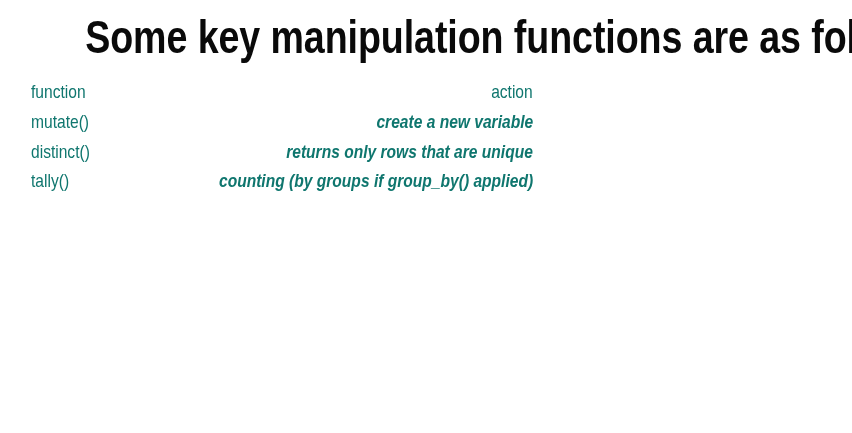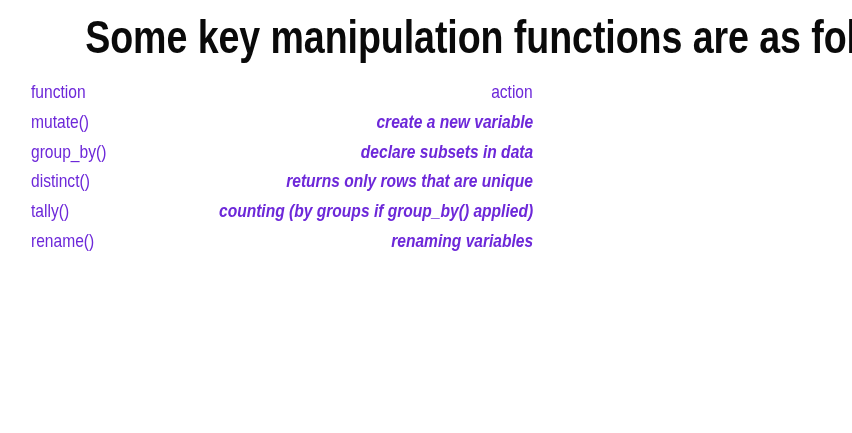--- a/index.html
+++ b/index.html
@@ -54,21 +54,21 @@
   .fn-table tr {
     height: 29.8px;
   }
 
   .fn-table td {
     padding: 0;
     vertical-align: baseline;
     font-size: 19px;
     line-height: 29.8px;
     white-space: nowrap;
-    color: #6d28d9;
+    color: #0f766e;
   }
 
   .col-function {
     text-align: left;
     font-family: "Liberation Sans Narrow", "Liberation Sans", "DejaVu Sans Condensed", sans-serif;
     font-weight: 400;
     font-style: normal;
     transform: scaleX(0.82);
     transform-origin: 0% 50%;
     display: inline-block;
@@ -116,28 +116,20 @@
         <td class="cell-function" data-name="table-cell-function">
           <span class="col-function" data-name="function-name">mutate()</span>
         </td>
         <td class="cell-action" data-name="table-cell-action">
           <span class="col-action" data-name="function-action">create a new variable</span>
         </td>
       </tr>
 
 
 
-      <tr data-name="table-row">
-        <td class="cell-function" data-name="table-cell-function">
-          <span class="col-function" data-name="function-name">group_by()</span>
-        </td>
-        <td class="cell-action" data-name="table-cell-action">
-          <span class="col-action" data-name="function-action">declare subsets in data</span>
-        </td>
-      </tr>
 
 
       <tr data-name="table-row">
         <td class="cell-function" data-name="table-cell-function">
           <span class="col-function" data-name="function-name">distinct()</span>
         </td>
         <td class="cell-action" data-name="table-cell-action">
           <span class="col-action" data-name="function-action">returns only rows that are unique</span>
         </td>
       </tr>
@@ -145,25 +137,17 @@
       <tr data-name="table-row">
         <td class="cell-function" data-name="table-cell-function">
           <span class="col-function" data-name="function-name">tally()</span>
         </td>
         <td class="cell-action" data-name="table-cell-action">
           <span class="col-action" data-name="function-action">counting (by groups if group_by() applied)</span>
         </td>
       </tr>
 
 
-      <tr data-name="table-row">
-        <td class="cell-function" data-name="table-cell-function">
-          <span class="col-function" data-name="function-name">rename()</span>
-        </td>
-        <td class="cell-action" data-name="table-cell-action">
-          <span class="col-action" data-name="function-action">renaming variables</span>
-        </td>
-      </tr>
 
     </tbody>
   </table>
 
 </div>
 
 </body></html>

